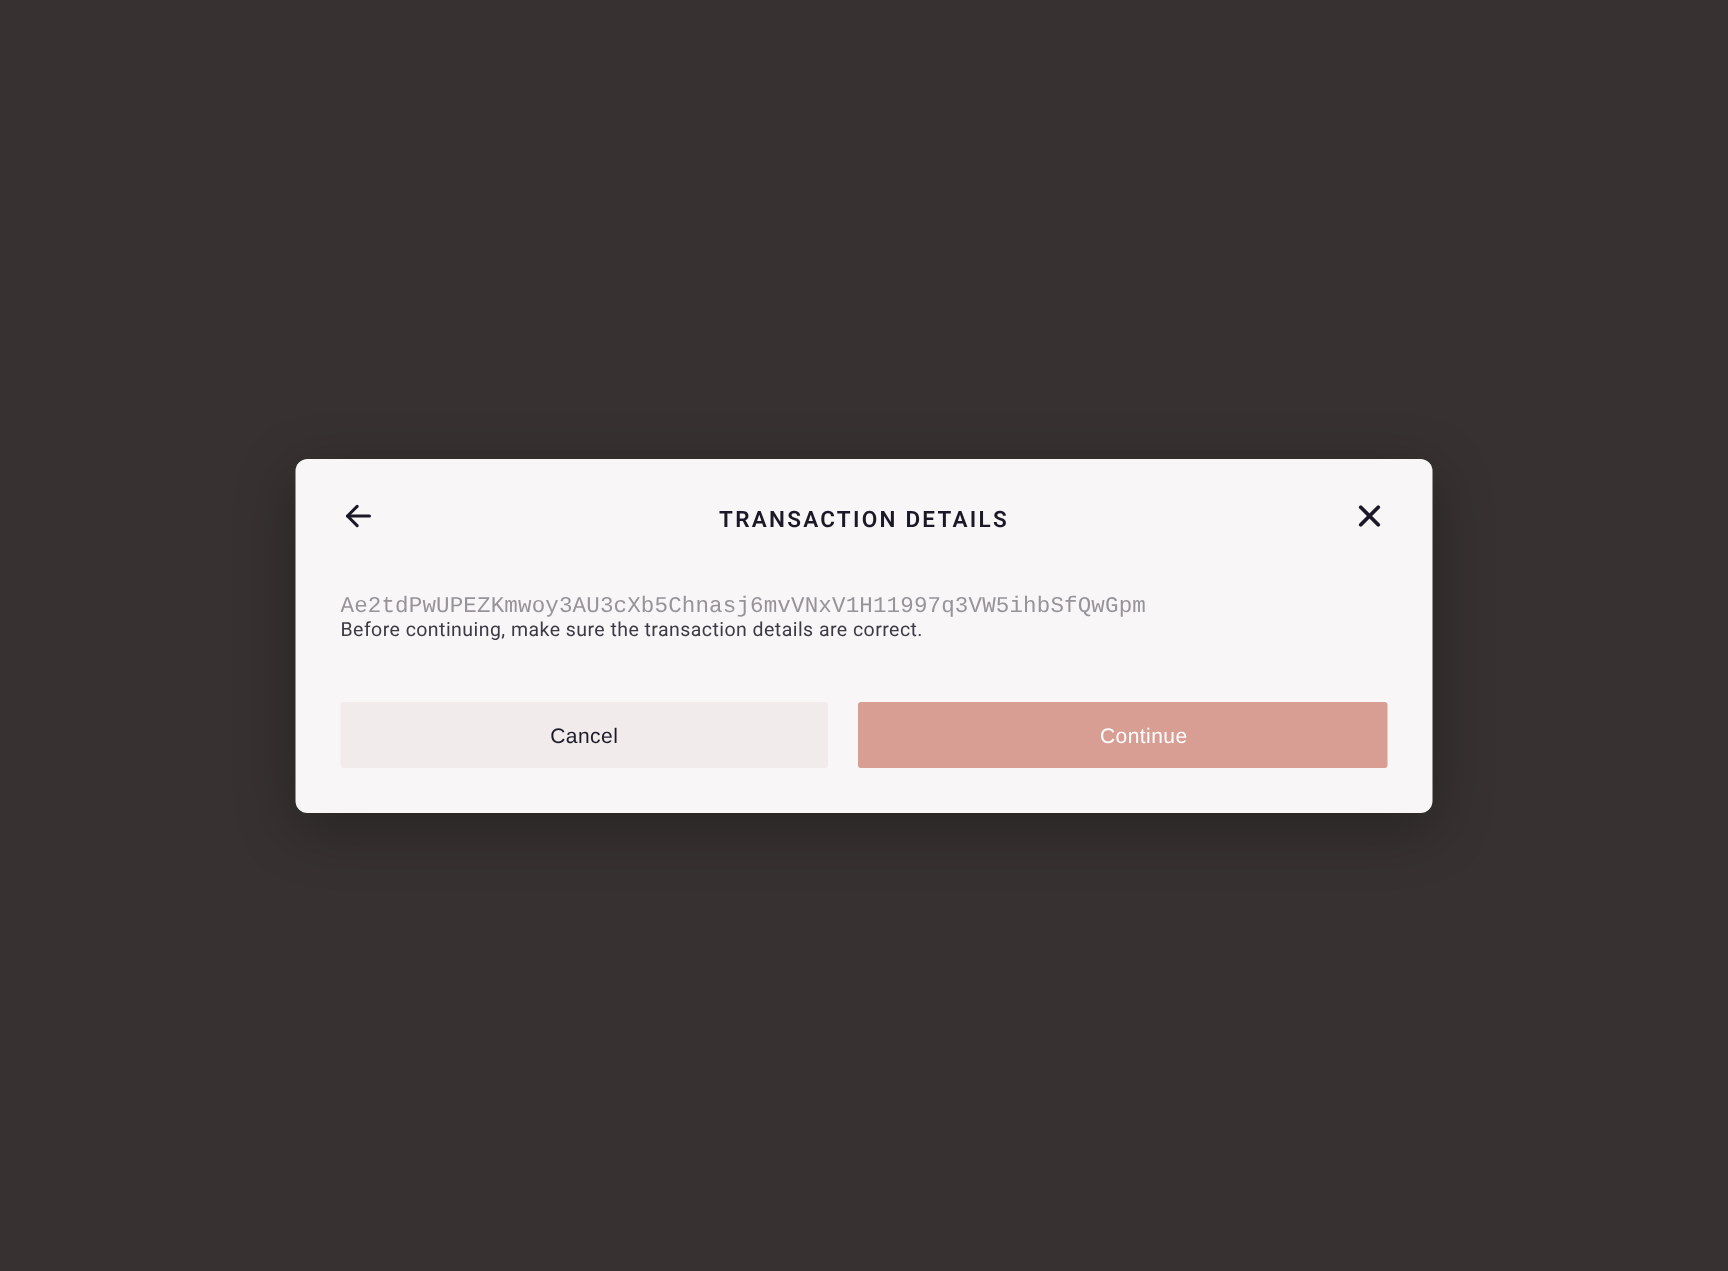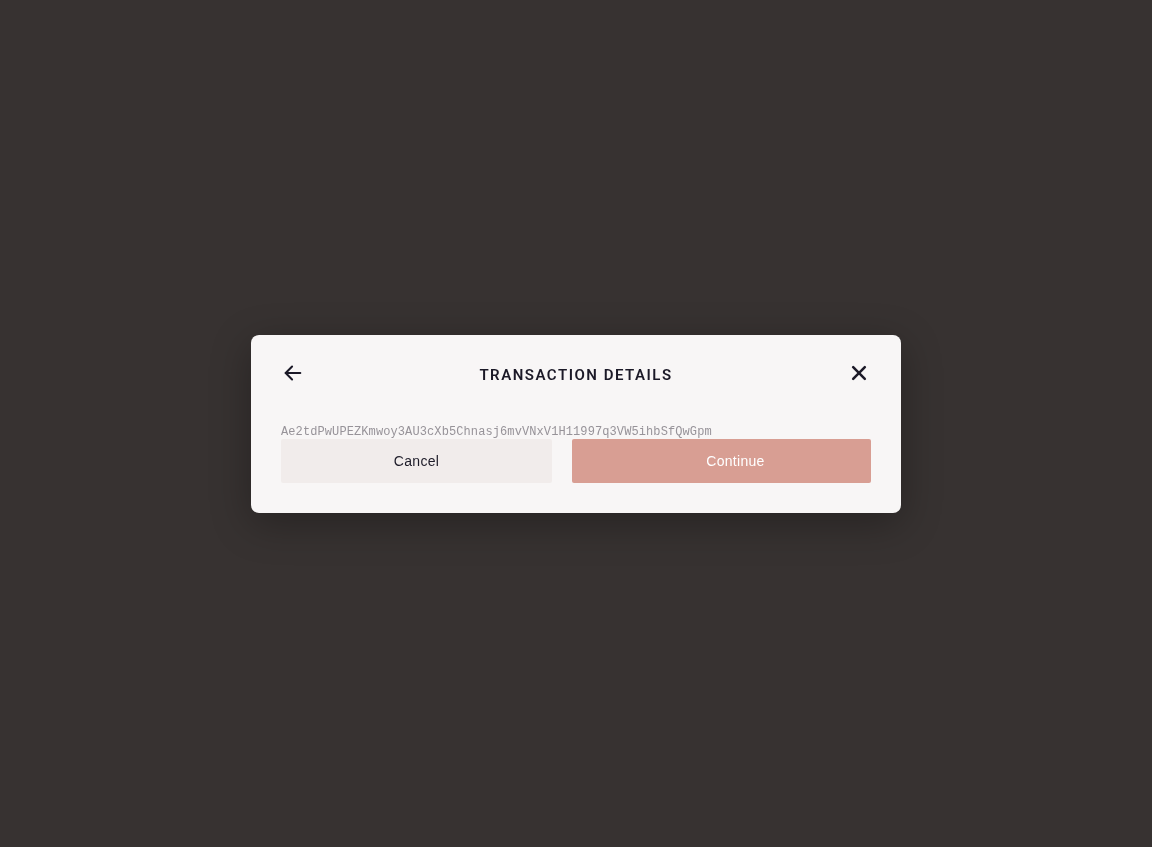--- a/index.html
+++ b/index.html
@@ -11,21 +11,21 @@
       width: 1152px;
       height: 847px;
       background-color: #373231;
       display: flex;
       align-items: center;
       justify-content: center;
       font-family: -apple-system, BlinkMacSystemFont, "Segoe UI", Roboto, sans-serif;
       overflow: hidden;
     }
     .modal {
-      width: 650px;
+      width: 758px;
       background-color: #f8f6f6;
       border-radius: 8px;
       box-shadow: 0 10px 40px rgba(0,0,0,0.3);
       padding: 28px 30px 30px 30px;
     }
     .modal-header {
       display: flex;
       align-items: center;
       justify-content: space-between;
       margin-bottom: 38px;
@@ -55,21 +55,21 @@
       stroke: currentColor;
     }
     .section-label {
       font-size: 15px;
       color: #1e1c29;
       letter-spacing: 0.3px;
       margin-bottom: 10px;
     }
     .address-value {
       font-family: "SFMono-Regular", Consolas, "Liberation Mono", Menlo, monospace;
-      font-size: 12px;
+      font-size: 15px;
       color: #979399;
       letter-spacing: 0.1px;
       white-space: nowrap;
       overflow: hidden;
     }
     .amount-value {
       font-size: 15px;
       color: #c8605f;
       letter-spacing: 0.8px;
       margin-bottom: 12px;
@@ -126,18 +126,19 @@
           <line x1="5" y1="5" x2="19" y2="19"></line>
           <line x1="19" y1="5" x2="5" y2="19"></line>
         </svg>
       </span>
     </button>
   </div>
 
   <div class="address-value">Ae2tdPwUPEZKmwoy3AU3cXb5Chnasj6mvVNxV1H11997q3VW5ihbSfQwGpm</div>
 
 
+  <div class="warning-text">Before continuing, make sure the transaction details are correct.</div>
 
   <div class="button-row">
     <button class="btn btn-cancel">Cancel</button>
     <button class="btn btn-continue">Continue</button>
   </div>
 </div>
 
 </body></html>

